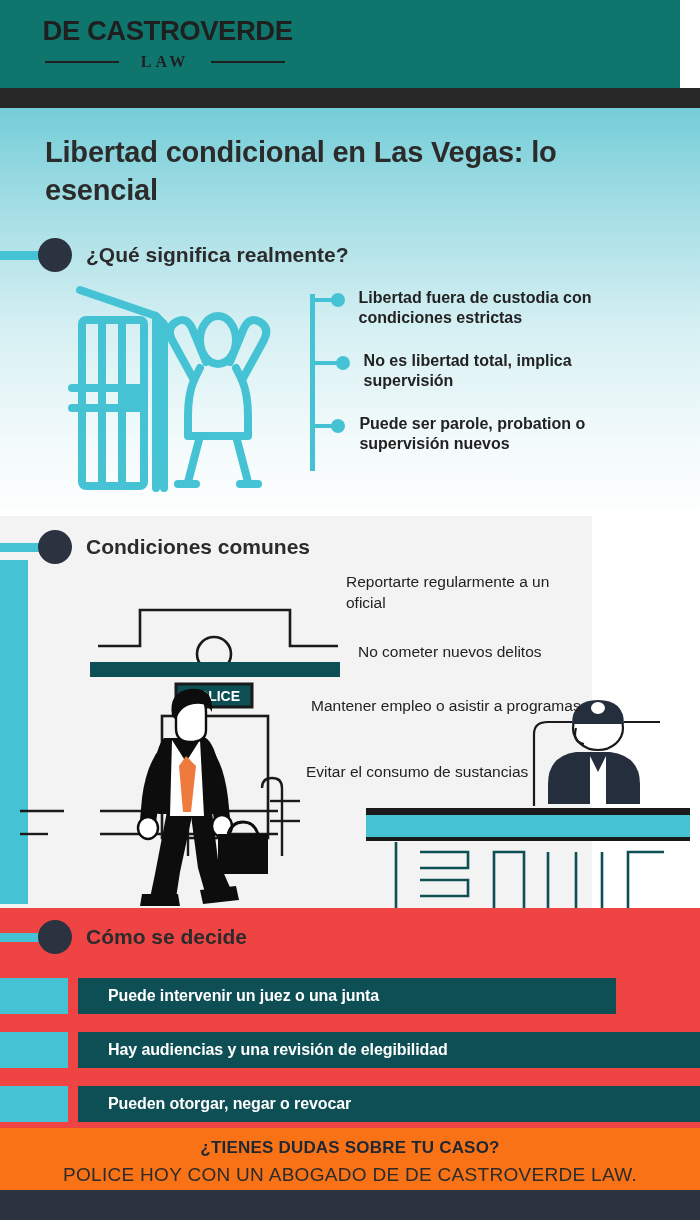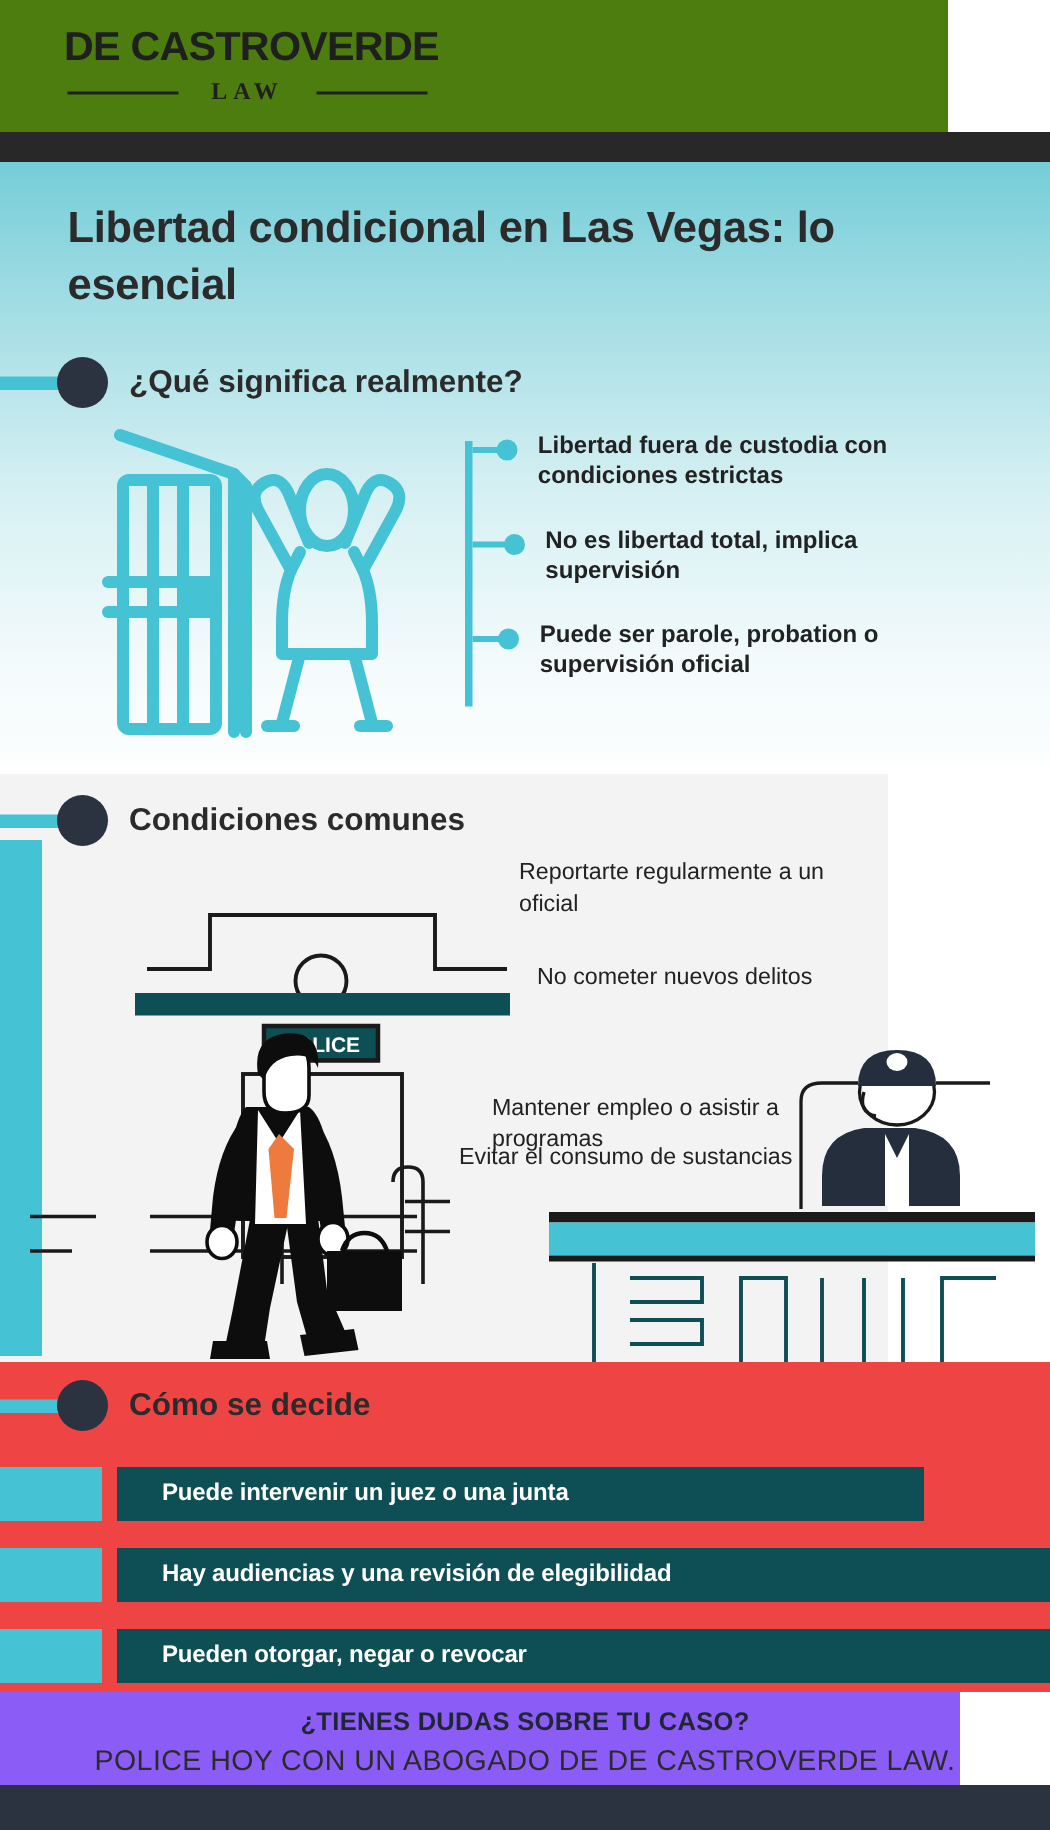--- a/index.html
+++ b/index.html
@@ -6,22 +6,22 @@
   html, body {
     width: 700px; height: 1220px;
     background: #ffffff;
     font-family: "Liberation Sans", sans-serif;
     overflow: hidden;
   }
   .page { position: relative; width: 700px; height: 1220px; background: #ffffff; }
 
   
   .logo-bar {
-    position: absolute; left: 0; top: 0; width: 632px; height: 88px;
-    background: #4d7c0f;
+    position: absolute; left: 0; top: 0; width: 680px; height: 88px;
+    background: #0f766e;
   }
   .logo-wrap {
     position: absolute; left: 45px; top: 16px; width: 240px; text-align: center;
   }
   .logo-main {
     font-family: "Liberation Sans", sans-serif;
     font-weight: bold; font-size: 27px; letter-spacing: -0.5px;
     color: #1f1f1f; white-space: nowrap;
     transform: scaleX(1.02);
   }
@@ -107,21 +107,21 @@
   .decide-row .chip { width: 68px; background: #45c3d4; flex: none; }
   .decide-row .bar {
     flex: 1; background: #0d4f55; display: flex; align-items: center;
     padding-left: 30px; margin-left: 10px;
   }
   .decide-row .bar span {
     color: #ffffff; font-weight: bold; font-size: 16px; letter-spacing: -0.1px;
   }
 
   
-  .footer { position: absolute; left: 0; top: 1128px; width: 640px; height: 92px; background: #8b5cf6; }
+  .footer { position: absolute; left: 0; top: 1128px; width: 700px; height: 92px; background: #f97316; }
   .cta1 {
     position: absolute; left: 0; top: 10px; width: 700px; text-align: center;
     font-weight: bold; font-size: 17px; color: #1f2733; letter-spacing: 0.2px;
   }
   .cta2 {
     position: absolute; left: 0; top: 36px; width: 700px; text-align: center;
     font-size: 19px; color: #2b2b2b; letter-spacing: 0.3px;
   }
   .footer-band {
     position: absolute; left: 0; top: 1190px; width: 700px; height: 30px;
@@ -194,21 +194,21 @@
           <div class="label">Libertad fuera de custodia con condiciones estrictas</div>
         </div>
         <div class="spine-item">
           <div class="stub"></div>
           <div class="node"></div>
           <div class="label">No es libertad total, implica supervisión</div>
         </div>
         <div class="spine-item">
           <div class="stub"></div>
           <div class="node"></div>
-          <div class="label">Puede ser parole, probation o supervisión oficial</div>
+          <div class="label">Puede ser parole, probation o supervisión nuevos</div>
         </div>
       </div>
     </div>
   </div>
 
   <div class="sec2">
 
     <div class="sec-head" style="left:0; top:14px;">
       <div class="bar"></div>
       <div class="dot"></div>
@@ -306,21 +306,21 @@
     </div>
 
     <div class="cond-item" style="left:328px; top:56px; height:48px;">
       <div class="tick"></div>
       <div class="label">Reportarte regularmente a un oficial</div>
     </div>
     <div class="cond-item" style="left:340px; top:126px; height:32px;">
       <div class="tick"></div>
       <div class="label">No cometer nuevos delitos</div>
     </div>
-    <div class="cond-item" style="left:310px; top:180px; height:48px;margin-top:33px;">
+    <div class="cond-item" style="left:293px; top:180px; height:48px;">
       <div class="tick"></div>
       <div class="label">Mantener empleo o asistir a programas</div>
     </div>
     <div class="cond-item" style="left:288px; top:246px; height:48px;">
       <div class="tick"></div>
       <div class="label">Evitar el consumo de sustancias</div>
     </div>
   </div>
 
   <div class="sec3">

